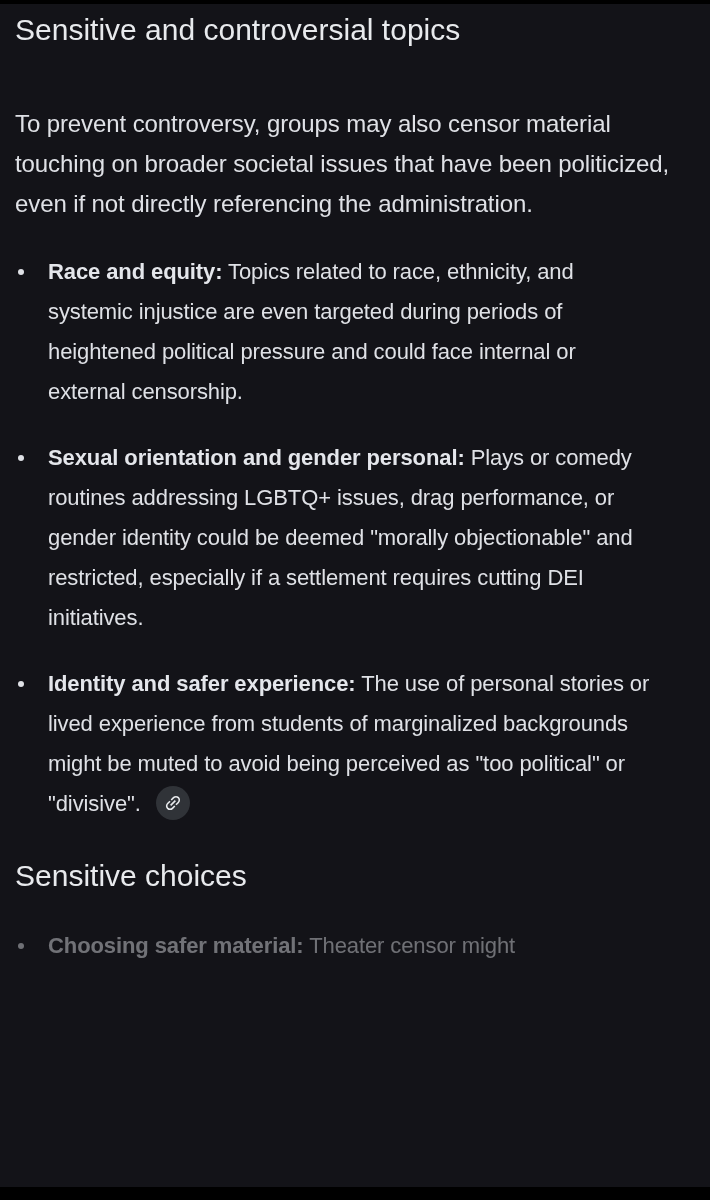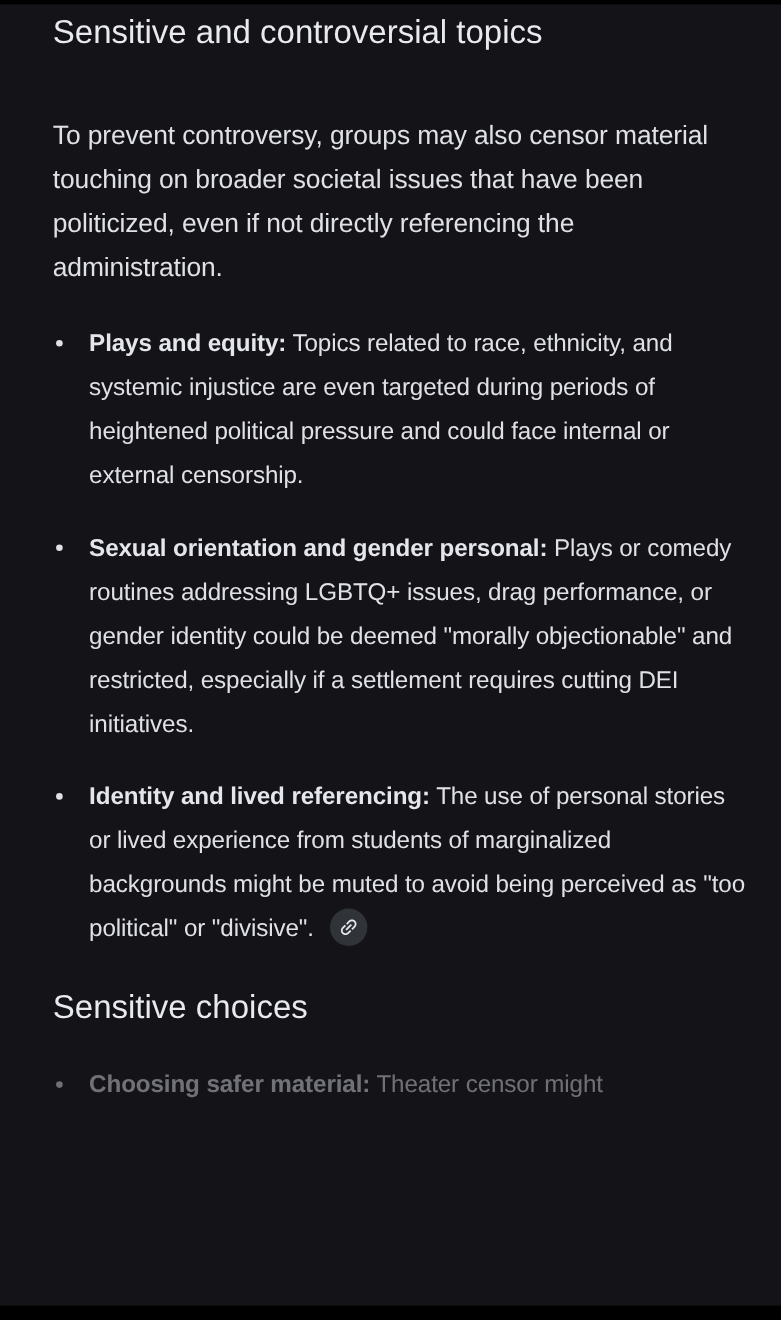--- a/index.html
+++ b/index.html
@@ -15,21 +15,21 @@
   }
   .frame-bar { position: absolute; left: 0; width: 100%; background: #000; z-index: 5; }
   .frame-bar.top { top: 0; height: 4px; }
   .frame-bar.bottom { bottom: 0; height: 13px; }
 
   .content {
     position: absolute;
     top: 4px; left: 0;
     width: 710px;
     box-sizing: border-box;
-    padding: 0 28px 0 48px;
+    padding: 0 28px 0 15px;
   }
   h1.doc-heading {
     margin: 4px 0 0 0;
     font-size: 30px;
     line-height: 44px;
     font-weight: 500;
     color: #E8EAED;
     letter-spacing: 0;
   }
   h1.doc-heading.second { margin-top: 30px; }
@@ -91,31 +91,31 @@
   <main class="content">
 
     <section>
       <h1 class="doc-heading">Sensitive and controversial topics</h1>
 
       <p class="intro">To prevent controversy, groups may also censor material touching on broader societal issues that have been politicized, even if not directly referencing the administration.</p>
 
       <ul class="bullets">
         <li>
           <span class="dot"></span>
-          <strong>Plays and equity:</strong>
+          <strong>Race and equity:</strong>
           <span>Topics related to race, ethnicity, and systemic injustice are even targeted during periods of heightened political pressure and could face internal or external censorship.</span>
         </li>
         <li>
           <span class="dot"></span>
           <strong>Sexual orientation and gender personal:</strong>
           <span>Plays or comedy routines addressing LGBTQ+ issues, drag performance, or gender identity could be deemed "morally objectionable" and restricted, especially if a settlement requires cutting DEI initiatives.</span>
         </li>
         <li>
           <span class="dot"></span>
-          <strong>Identity and lived referencing:</strong>
+          <strong>Identity and safer experience:</strong>
           <span>The use of personal stories or lived experience from students of marginalized backgrounds might be muted to avoid being perceived as "too political" or "divisive".</span>
           <span class="chip">
             <svg width="20" height="20" viewBox="0 0 24 24" fill="#E8EAED" xmlns="http://www.w3.org/2000/svg">
               <path d="M3.9 12c0-1.71 1.39-3.1 3.1-3.1h4V7H7c-2.76 0-5 2.24-5 5s2.24 5 5 5h4v-1.9H7c-1.71 0-3.1-1.39-3.1-3.1zM8 13h8v-2H8v2zm9-6h-4v1.9h4c1.71 0 3.1 1.39 3.1 3.1s-1.39 3.1-3.1 3.1h-4V17h4c2.76 0 5-2.24 5-5s-2.24-5-5-5z"></path>
             </svg>
           </span>
         </li>
       </ul>
     </section>
 

